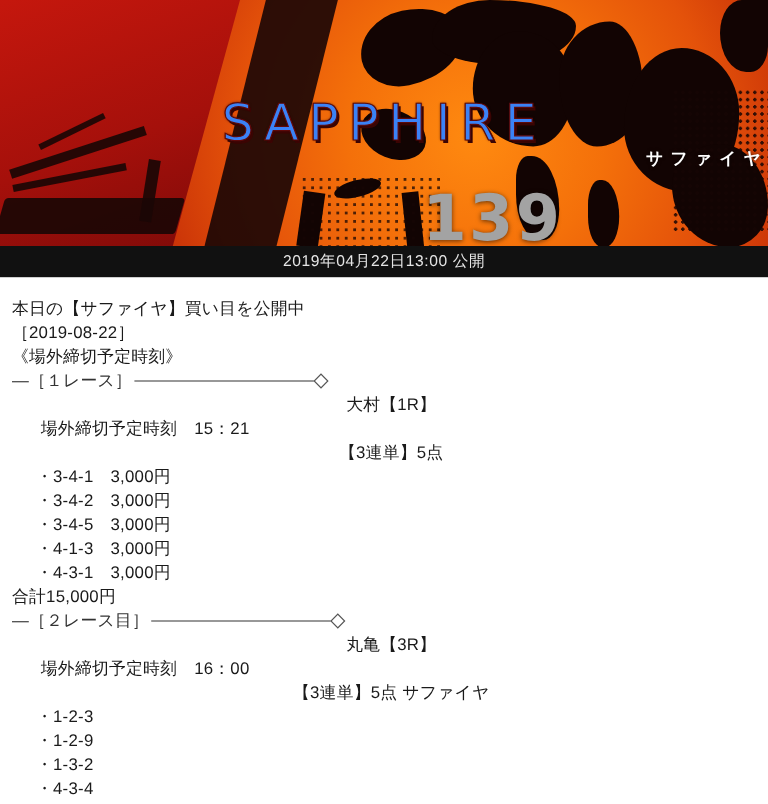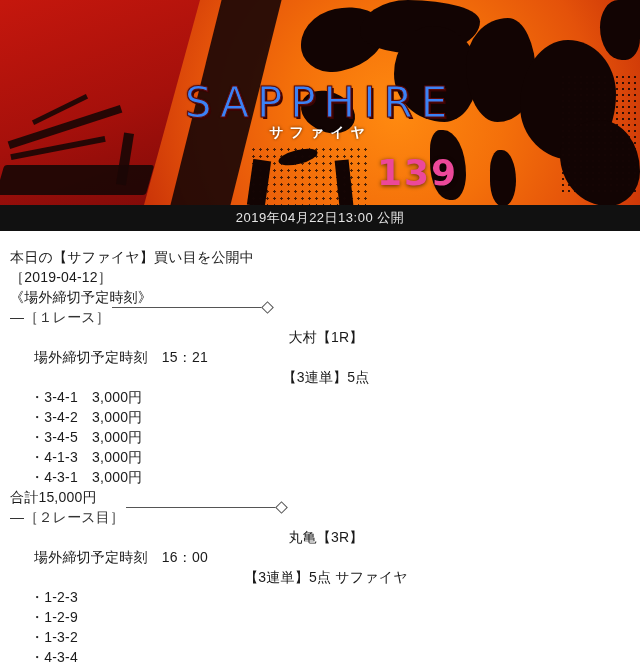--- a/index.html
+++ b/index.html
@@ -98,34 +98,34 @@
     font-weight: 400;
     font-size: 42px;
     letter-spacing: 8px;
     color: #3b82f6;
     text-shadow: 0 0 2px #2a0302, 2px 2px 0 #3c0504;
     -webkit-text-stroke: 1px #5e0a0a;
   }
   .hero-sub {
     position: absolute;
     left: 0; right: 0; top: 124px;
-    text-align: center;
+    text-align: right;
     font-size: 14px;
     letter-spacing: 6px;
     color: #ffffff;
     font-weight: 700;
     text-shadow: 0 0 3px rgba(0,0,0,.7);
   }
   .hero-number {
     position: absolute;
-    left: 377px; top: 152px;
+    left: 352px; top: 152px;
     font-family: "DejaVu Sans", sans-serif;
     font-weight: 700;
-    font-size: 36px;
-    color: #ec4899;
+    font-size: 53px;
+    color: #a3a3a3;
     letter-spacing: 2px;
     text-shadow: 0 1px 4px rgba(0,0,0,.6);
   }
 
   
   .date-bar {
     width: 640px;
     height: 26px;
     background: #111111;
     color: #e5e5e5;
@@ -143,20 +143,21 @@
     line-height: 20px;
     letter-spacing: .2px;
   }
   .line { white-space: pre; }
   .indent1 { padding-left: 12px; text-align: center; }
   .indent2 { padding-left: 24px; }
   .indent3 { padding-left: 20px; }
 
   .divider {
     display: flex;
+    align-items: center;
     height: 20px;
     color: #333;
     white-space: pre;
   }
   .divider .rule {
     flex: 0 0 auto;
     width: 150px;
     height: 1px;
     background: #555;
     margin-left: 2px;
@@ -207,21 +208,21 @@
   <div class="hero-number">139</div>
 </div>
 
 <div class="date-bar">
   <span>2019年04月22日13:00 公開</span>
 </div>
 
 <div class="content">
 
   <div class="line">本日の【サファイヤ】買い目を公開中</div>
-  <div class="line">［2019-04-12］</div>
+  <div class="line">［2019-08-22］</div>
   <div class="line">《場外締切予定時刻》</div>
 
   <div class="divider">
     <span>―［１レース］</span>
     <span class="rule"></span>
   </div>
   <div class="line indent1">大村【1R】</div>
   <div class="line indent2">場外締切予定時刻　15：21</div>
   <div class="line indent1">【3連単】5点</div>
   <div class="line indent3">・3-4-1　3,000円</div>

